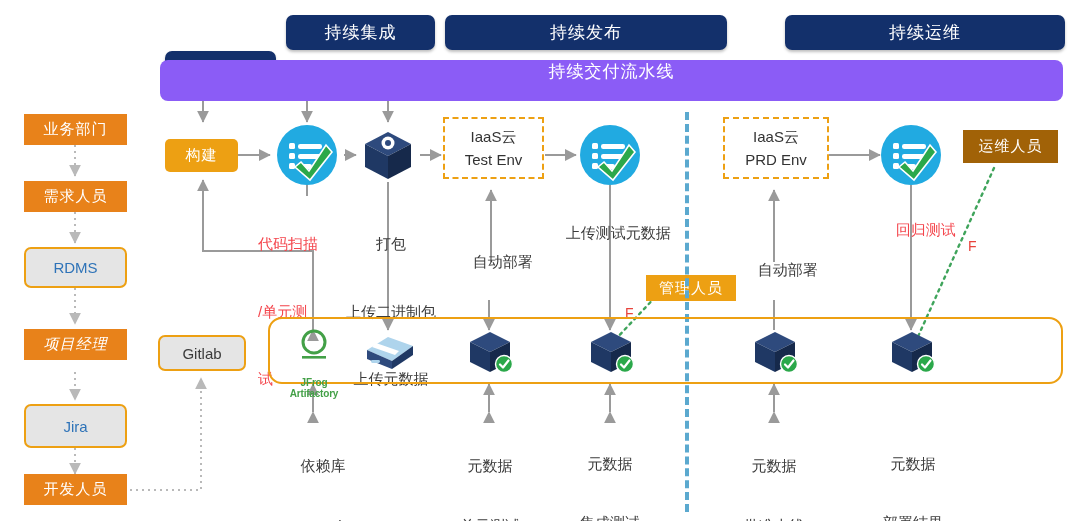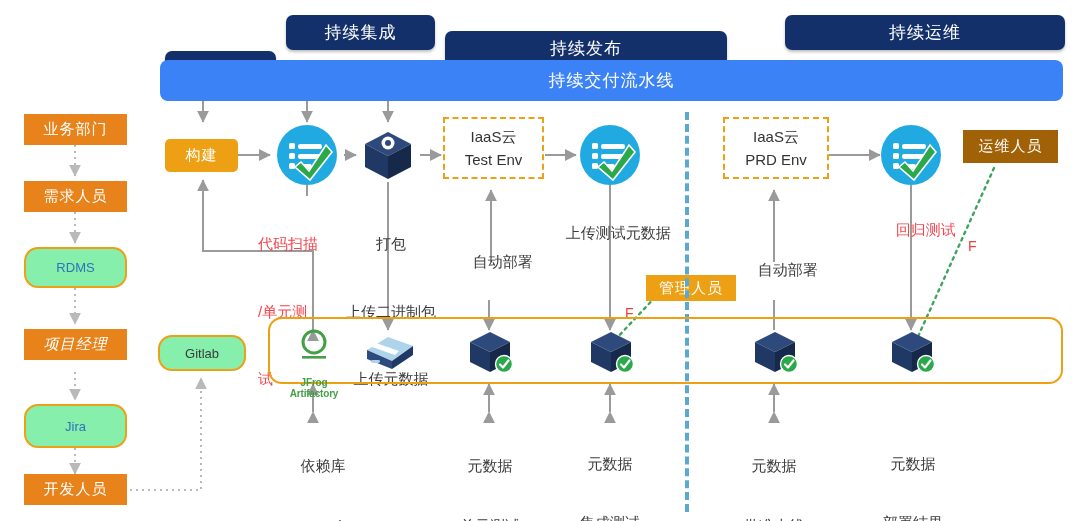--- a/index.html
+++ b/index.html
@@ -23,45 +23,45 @@
     color: #ffffff;
     border-radius: 7px;
     display: flex; align-items: center; justify-content: center;
     font-size: 17px;
     letter-spacing: 1px;
     box-shadow: 0 2px 3px rgba(0,0,0,0.25);
   }
 
   
   .pipeline {
-    background: #3b82f6;
+    background: #8b5cf6;
     color: #ffffff;
     border-radius: 8px;
-    display: flex; align-items: center; justify-content: center;
+    display: flex; align-items: flex-start; justify-content: center;
     font-size: 17px;
     letter-spacing: 1px;
   }
 
   
   .chip-solid {
     background: #e8821a;
     color: #ffffff;
     display: flex; align-items: center; justify-content: center;
     font-size: 15px;
     letter-spacing: 1px;
   }
   .chip-solid.rounded { border-radius: 5px; background: #eda013; }
 
   
   .chip-outline {
-    background: #86efac;
+    background: #e5e5e5;
     border: 2px solid #eda013;
-    border-radius: 14px;
+    border-radius: 7px;
     display: flex; align-items: center; justify-content: center;
-    font-size: 13px;
+    font-size: 15px;
     color: #2e73b8;
   }
   .chip-outline.dark { color: #3a3a3a; }
 
   
   .iaas {
     border: 2.5px dashed #eda013;
     background: #ffffff;
     display: flex; flex-direction: column;
     align-items: center; justify-content: center;
@@ -172,21 +172,21 @@
       <path d="M994,168 L916,341"></path>
     </g>
   </svg>
 
   <div class="abs phase" style="left:165px; top:15px; width:111px; height:35px;margin-top:36px;">
     <span>开发</span>
   </div>
   <div class="abs phase" style="left:286px; top:15px; width:149px; height:35px;">
     <span>持续集成</span>
   </div>
-  <div class="abs phase" style="left:445px; top:31px; width:282px; height:35px;font-family:Liberation Mono, monospace;">
+  <div class="abs phase" style="left:445px; top:15px; width:282px; height:35px;font-family:Liberation Mono, monospace;">
     <span>持续发布</span>
   </div>
   <div class="abs phase" style="left:785px; top:15px; width:280px; height:35px;">
     <span>持续运维</span>
   </div>
 
   <div class="abs pipeline" style="left:160px; top:60px; width:903px; height:41px;">
     <span>持续交付流水线</span>
   </div>
 

